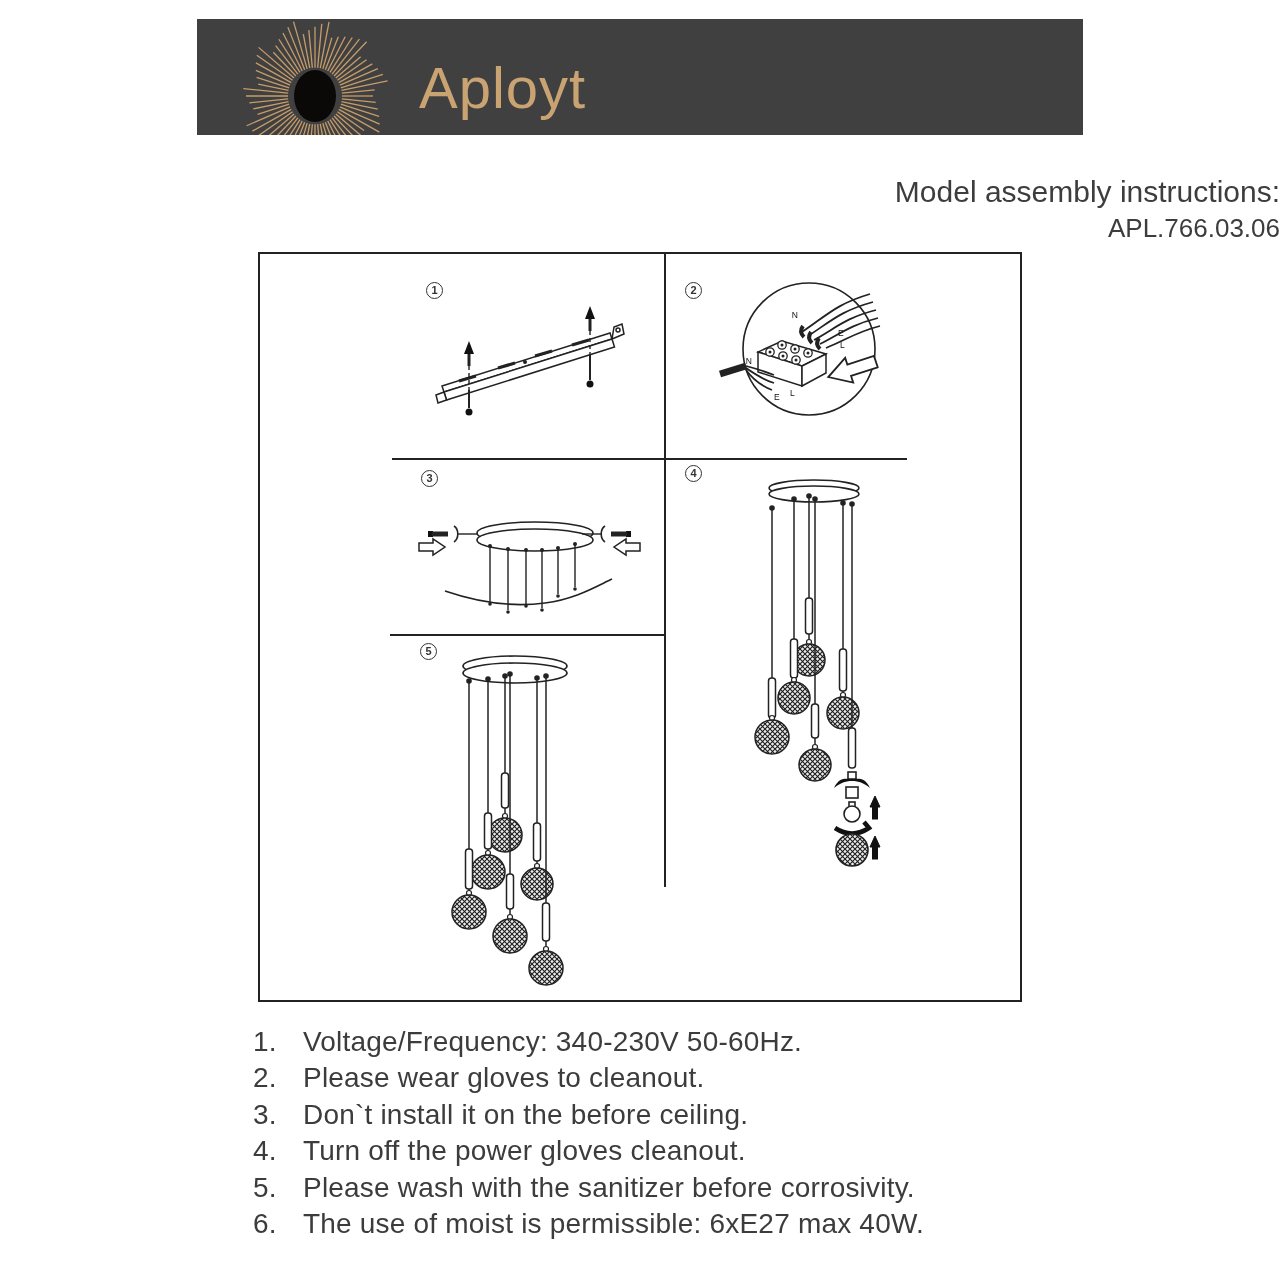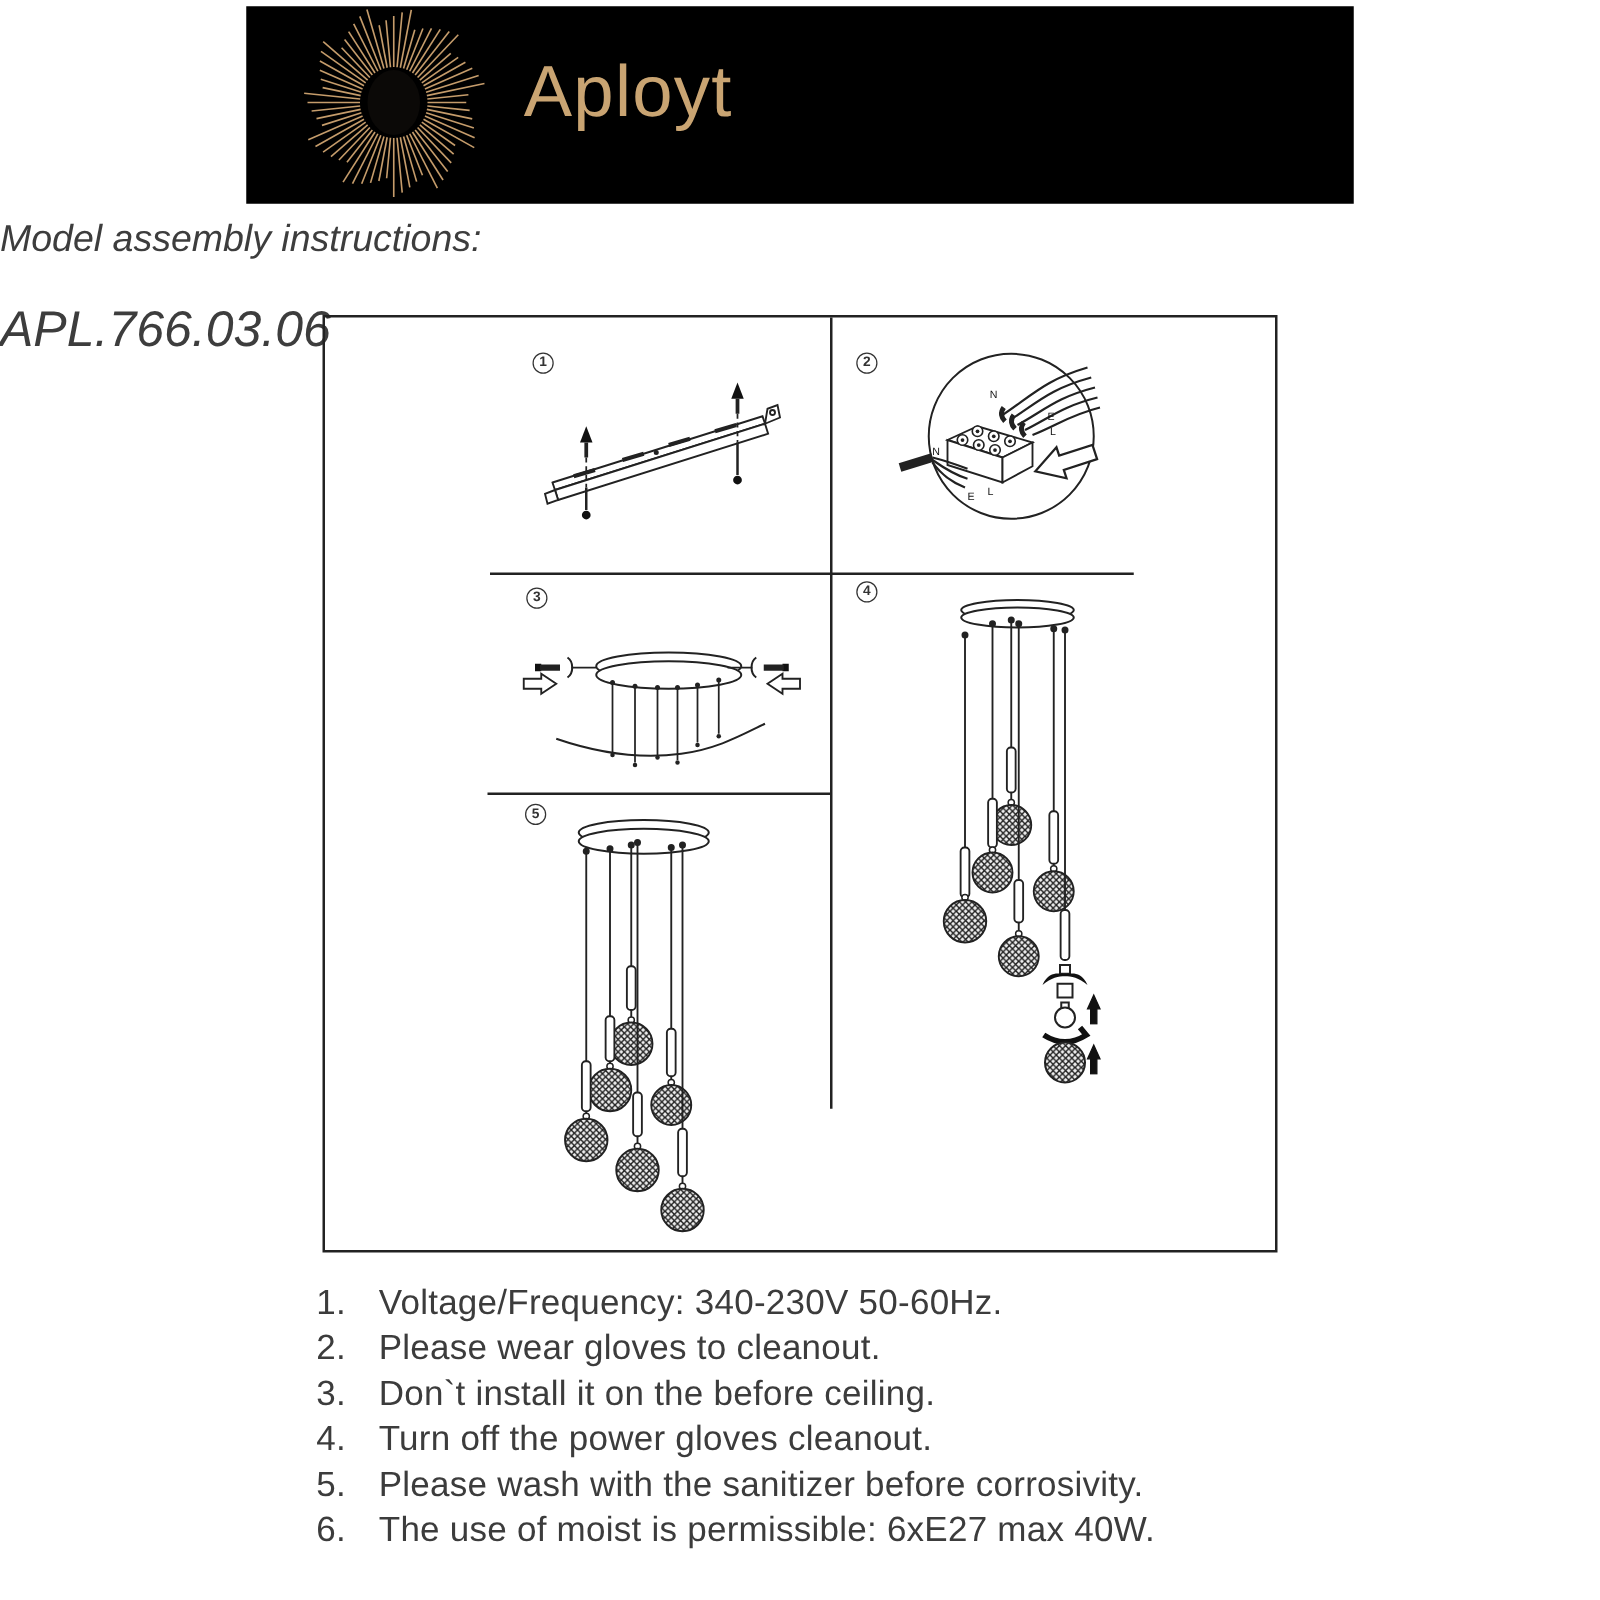--- a/index.html
+++ b/index.html
@@ -1,26 +1,26 @@
 <!DOCTYPE html>
 <html><head>
 <meta charset="utf-8">
 <style>
   html,body{margin:0;padding:0;background:#fff;}
   #page{position:relative;width:1280px;height:1280px;background:#fff;overflow:hidden;
         font-family:"Liberation Sans",sans-serif;color:#3c3c3c;}
   
-  #banner{position:absolute;left:197px;top:5px;width:886px;height:158px;background:#000000;overflow:hidden;}
+  #banner{position:absolute;left:197px;top:19px;width:886px;height:116px;background:#404040;overflow:hidden;}
   #banner svg{position:absolute;left:0;top:0;}
   #brand{position:absolute;left:222px;top:40px;font-size:58px;font-weight:400;color:#c9a472;
          letter-spacing:1px;line-height:1;}
   
-  #title-block{position:absolute;left:0;top:173px;width:1280px;text-align:left;font-style:italic;}
+  #title-block{position:absolute;left:0;top:173px;width:1280px;text-align:right;}
   #title-block .t1{font-size:30px;line-height:37px;color:#3d3d3d;}
-  #title-block .t2{font-size:40px;line-height:37px;color:#3d3d3d;margin-top:36px;}
+  #title-block .t2{font-size:26px;line-height:37px;color:#3d3d3d;}
   
   #frame{position:absolute;left:258px;top:252px;width:764px;height:750px;border:2px solid #222;box-sizing:border-box;}
   .divider{position:absolute;background:#222;}
   #div-v{left:404px;top:0;width:2px;height:633px;}
   #div-h1{left:132px;top:204px;width:515px;height:2px;}
   #div-h2{left:130px;top:380px;width:275px;height:2px;}
   .step-badge{position:absolute;width:17px;height:17px;border:1.5px solid #333;border-radius:50%;
               box-sizing:border-box;display:flex;align-items:center;justify-content:center;
               font-size:11px;font-weight:700;color:#333;line-height:1;}
   .panel-svg{position:absolute;pointer-events:none;}

